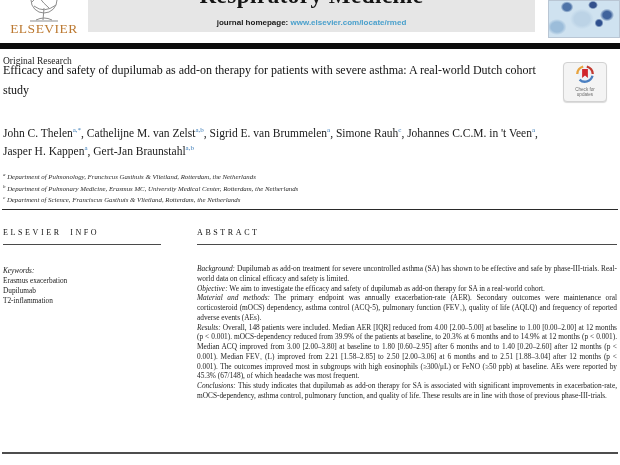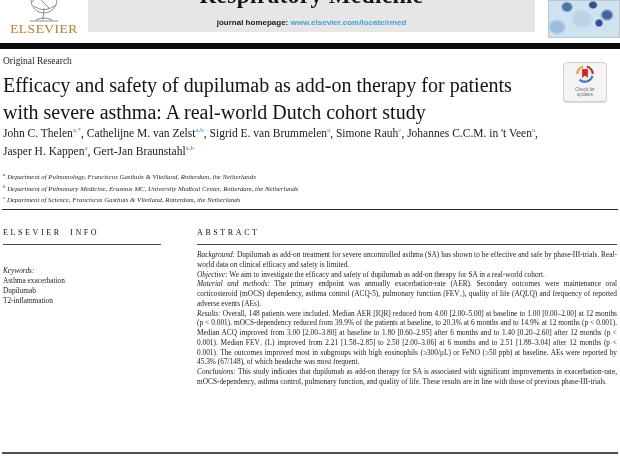--- a/index.html
+++ b/index.html
@@ -21,40 +21,40 @@
       radial-gradient(9px 8px at 18px 6px,#4f74a8 0 45%,rgba(79,116,168,0) 70%),
       radial-gradient(7px 6px at 44px 4px,#33508c 0 45%,rgba(51,80,140,0) 70%),
       radial-gradient(10px 9px at 58px 14px,#40639c 0 40%,rgba(64,99,156,0) 70%),
       radial-gradient(6px 6px at 50px 22px,#2e4f8e 0 45%,rgba(46,79,142,0) 75%),
       radial-gradient(12px 10px at 8px 26px,#9cbdda 0 50%,rgba(156,189,218,0) 80%),
       radial-gradient(14px 12px at 33px 18px,#bcd3e6 0 55%,rgba(188,211,230,0) 85%),
       #cfe2f0;}
   .black-bar{position:absolute;left:0;top:43px;width:620px;height:6px;background:#0c0c0c;}
   
   .article-type{position:absolute;left:3px;top:56px;font-size:9.5px;color:#1c1c1c;text-align:right;}
-  .title{position:absolute;left:3px;top:72px;width:548px;font-size:20px;line-height:27px;color:#121212;font-weight:400;}
+  .title{position:absolute;left:3px;top:60px;width:548px;font-size:12px;line-height:20px;color:#121212;font-weight:400;}
   .badge{position:absolute;left:563px;top:62px;width:42px;height:38px;background:#f4f4f4;border:1px solid #d2d2d2;
     border-radius:4px;box-shadow:0 1px 1px rgba(0,0,0,.15);text-align:center;cursor:pointer;}
   .badge svg{margin-top:2px;}
   .badge-txt{font-family:"Liberation Sans","DejaVu Sans",sans-serif;font-size:4.6px;line-height:5.2px;color:#6e6e6e;}
   
   .authors{position:absolute;left:3px;top:123px;width:535px;font-size:11.5px;line-height:15.5px;color:#1a1a1a;}
   .a-sup{color:var(--sup,#3d7db8);font-size:7px;}
   .author:last-child .a-sep{display:none;}
   .affils{position:absolute;left:3px;top:170px;font-style:italic;font-size:6.8px;line-height:9.4px;color:#2a2a2a;}
   .affil sup{font-size:5px;}
   .rule-top{position:absolute;left:2px;right:2px;top:209px;border-top:1.5px solid #2a2a2a;}
   
   .col-head{font-size:8px;letter-spacing:2.6px;word-spacing:4px;color:#111;}
   .col-rule{border-top:1px solid #4a4a4a;margin-top:7px;}
   .info-col{position:absolute;left:3px;top:228px;width:158px;}
   .keywords{margin-top:21px;font-size:7.3px;line-height:10px;color:#222;}
   .kw-label{font-style:italic;}
   .abs-col{position:absolute;left:197px;top:228px;width:420px;}
-  .abs-body{margin-top:5px;font-size:7.35px;line-height:9.75px;text-align:justify;color:#1d1d1d;}
+  .abs-body{margin-top:19px;font-size:7.35px;line-height:9.75px;text-align:justify;color:#1d1d1d;}
   .abs-label{font-style:italic;}
   .rule-bottom{position:absolute;left:2px;right:2px;top:452px;border-top:2px solid #4d4d4d;}
 </style>
 </head>
 <body>
 
 <div class="page">
 
   <div class="logo-box">
     <span class="logo-tree">
@@ -115,21 +115,21 @@
     <div class="affil"><sup>c</sup> <span>Department of Science, Franciscus Gasthuis &amp; Vlietland, Rotterdam, the Netherlands</span></div>
   </div>
 
   <div class="rule-top"></div>
 
   <div class="info-col">
     <div class="col-head">ELSEVIER INFO</div>
     <div class="col-rule"></div>
     <div class="keywords">
       <div class="kw-label">Keywords:</div>
-      <div>Asthma exacerbation</div>
+      <div>Erasmus exacerbation</div>
       <div>Dupilumab</div>
       <div>T2-inflammation</div>
     </div>
   </div>
 
   <div class="abs-col">
     <div class="col-head">ABSTRACT</div>
     <div class="col-rule"></div>
     <div class="abs-body">
       <div class="abs-par"><span class="abs-label">Background:</span> <span>Dupilumab as add-on treatment for severe uncontrolled asthma (SA) has shown to be effective and safe by phase-III-trials. Real-world data on clinical efficacy and safety is limited.</span></div>

